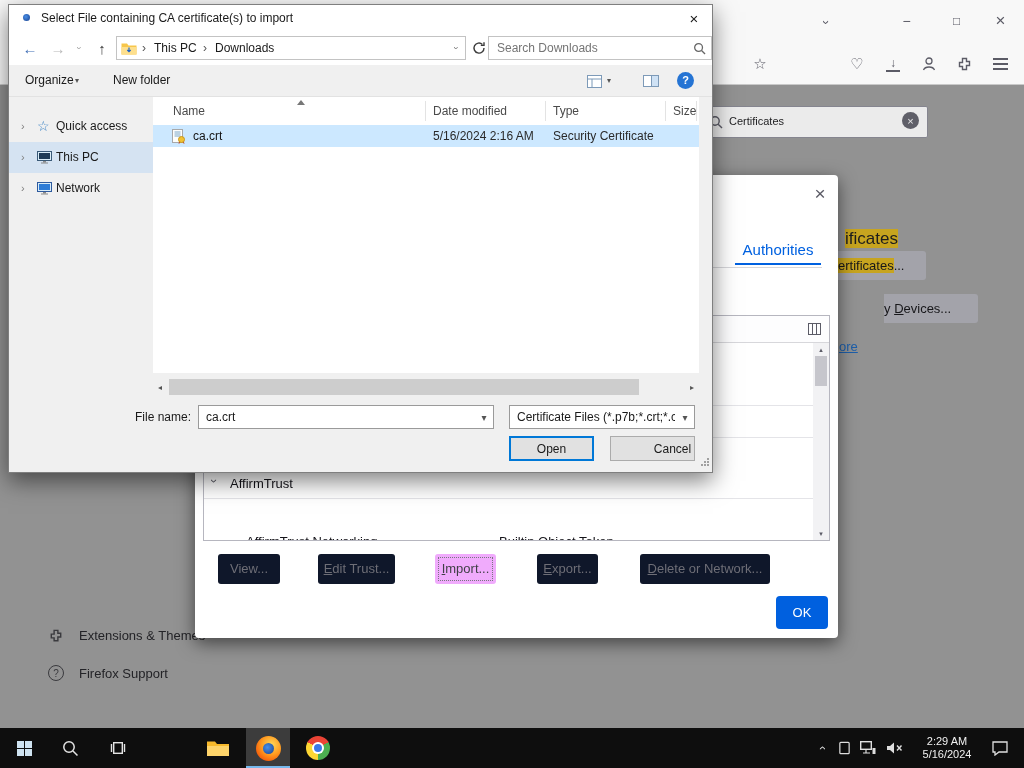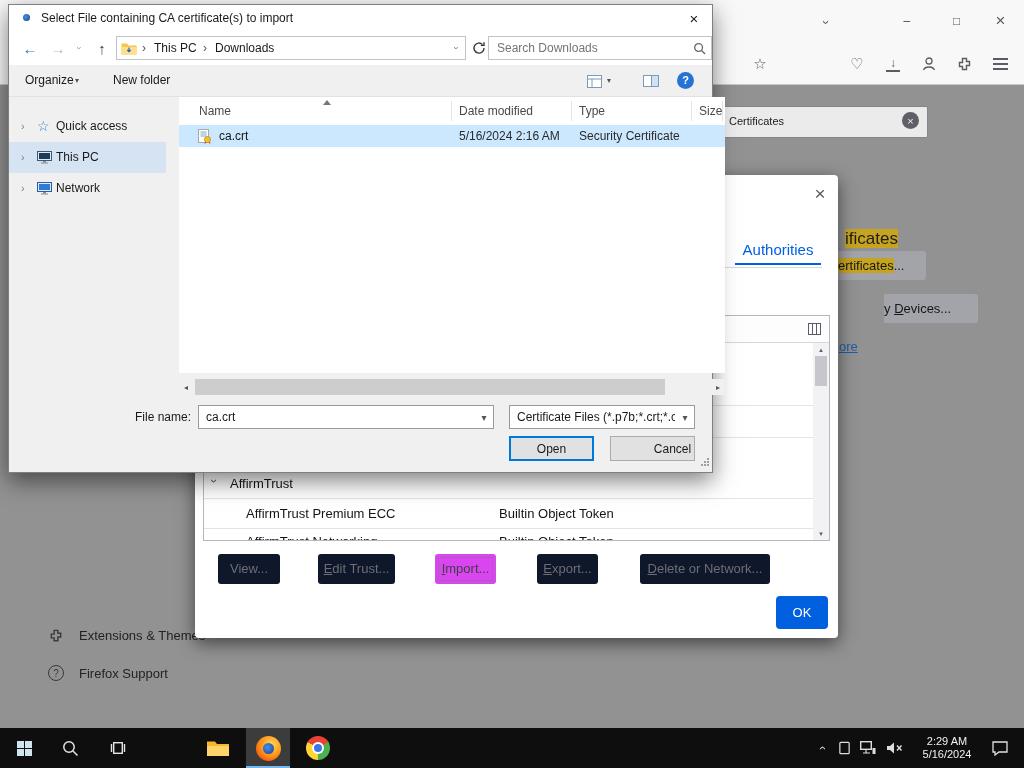--- a/index.html
+++ b/index.html
@@ -148,41 +148,37 @@
 
       <div class="abs" style="left:0;top:27px;width:609px;height:197px;overflow:hidden;">
         <div class="abs sep" style="top:62px;"></div>
         <div class="abs sep" style="top:94px;"></div>
 
         <div class="abs" style="left:0;top:126px;width:609px;height:30px;border-bottom:1px solid #e4e4e8;box-sizing:border-box;">
           <span class="abs" style="left:8px;top:5px;color:#5b5b66;font-size:12px;"><span class="chev">›</span></span>
           <span class="abs" style="left:26px;top:0;line-height:29px;">AffirmTrust</span>
         </div>
 
-        <div class="abs" style="left:0;top:156px;width:609px;height:30px;border-bottom:1px solid #e4e4e8;box-sizing:border-box;">
-          <span class="abs" style="left:42px;top:0;line-height:29px;">AffirmTrust Premium ECC</span>
-          <span class="abs" style="left:295px;top:0;line-height:29px;">Builtin Object Token</span>
-        </div>
 
         <div class="abs" style="left:0;top:186px;width:609px;height:11px;overflow:hidden;">
           <span class="abs" style="left:42px;top:4px;line-height:18px;">AffirmTrust Networking</span>
           <span class="abs" style="left:295px;top:4px;line-height:18px;">Builtin Object Token</span>
         </div>
       </div>
 
       <div class="abs" style="right:0;top:27px;width:16px;height:197px;background:#f2f2f4;">
         <div class="abs ctr" style="left:0;top:0;width:16px;height:13px;color:#5b5b66;font-size:7px;">▴</div>
         <div class="abs" style="left:2px;top:13px;width:12px;height:30px;background:#c6c6cc;"></div>
         <div class="abs ctr" style="left:0;bottom:0;width:16px;height:13px;color:#5b5b66;font-size:7px;">▾</div>
       </div>
     </div>
 
     <div class="abs cmbtn" style="left:23px;top:379px;width:62px;">View...</div>
     <div class="abs cmbtn" style="left:123px;top:379px;width:77px;"><span class="u">E</span><span>dit Trust...</span></div>
-    <div class="abs cmbtn" style="left:240px;top:379px;width:61px;background:#d946ef;color:#3f3f46;outline:1px dotted #77777f;outline-offset:-4px;"><span class="u">I</span><span>mport...</span></div>
+    <div class="abs cmbtn" style="left:240px;top:379px;width:61px;background:#f0abfc;color:#3f3f46;outline:1px dotted #77777f;outline-offset:-4px;"><span class="u">I</span><span>mport...</span></div>
     <div class="abs cmbtn" style="left:342px;top:379px;width:61px;"><span class="u">E</span><span>xport...</span></div>
     <div class="abs cmbtn" style="left:445px;top:379px;width:130px;"><span class="u">D</span><span>elete or Network...</span></div>
 
     <div class="abs ctr" style="left:581px;top:421px;width:52px;height:33px;background:#0060df;color:#fff;border-radius:4px;font-size:13px;">OK</div>
   </div>
 
   <div id="filedlg" class="abs">
 
     <div class="abs white" style="left:0;top:0;width:703px;height:26px;">
       <span class="abs ffmini" style="left:10px;top:5px;"></span>
@@ -280,21 +276,21 @@
               <rect x="0.5" y="0.5" width="14" height="9" fill="#d9ecf7" stroke="#2e5a9e"></rect>
               <rect x="2" y="2" width="11" height="6" fill="#2e7cd6"></rect>
               <rect x="6" y="10" width="3" height="1.5" fill="#8a8a8a"></rect>
               <rect x="4" y="11.5" width="7" height="1" fill="#8a8a8a"></rect>
             </svg>
         </span>
         <span class="abs" style="left:47px;top:0;line-height:30px;">Network</span>
       </div>
     </div>
 
-    <div class="abs white" style="left:170px;top:92px;width:546px;height:276px;">
+    <div class="abs white" style="left:144px;top:92px;width:546px;height:276px;">
 
       <div class="abs" style="left:0;top:0;width:546px;height:28px;">
         <span class="abs" style="left:20px;top:0;line-height:28px;color:#4a4a4a;">Name</span>
         <span class="abs sortcaret" style="left:144px;top:3px;"></span>
         <span class="abs" style="left:280px;top:0;line-height:28px;color:#4a4a4a;">Date modified</span>
         <span class="abs" style="left:400px;top:0;line-height:28px;color:#4a4a4a;">Type</span>
         <span class="abs" style="left:520px;top:0;line-height:28px;color:#4a4a4a;">Size</span>
         <span class="abs" style="left:272px;top:4px;width:1px;height:20px;background:#e3e3e3;"></span>
         <span class="abs" style="left:392px;top:4px;width:1px;height:20px;background:#e3e3e3;"></span>
         <span class="abs" style="left:512px;top:4px;width:1px;height:20px;background:#e3e3e3;"></span>

